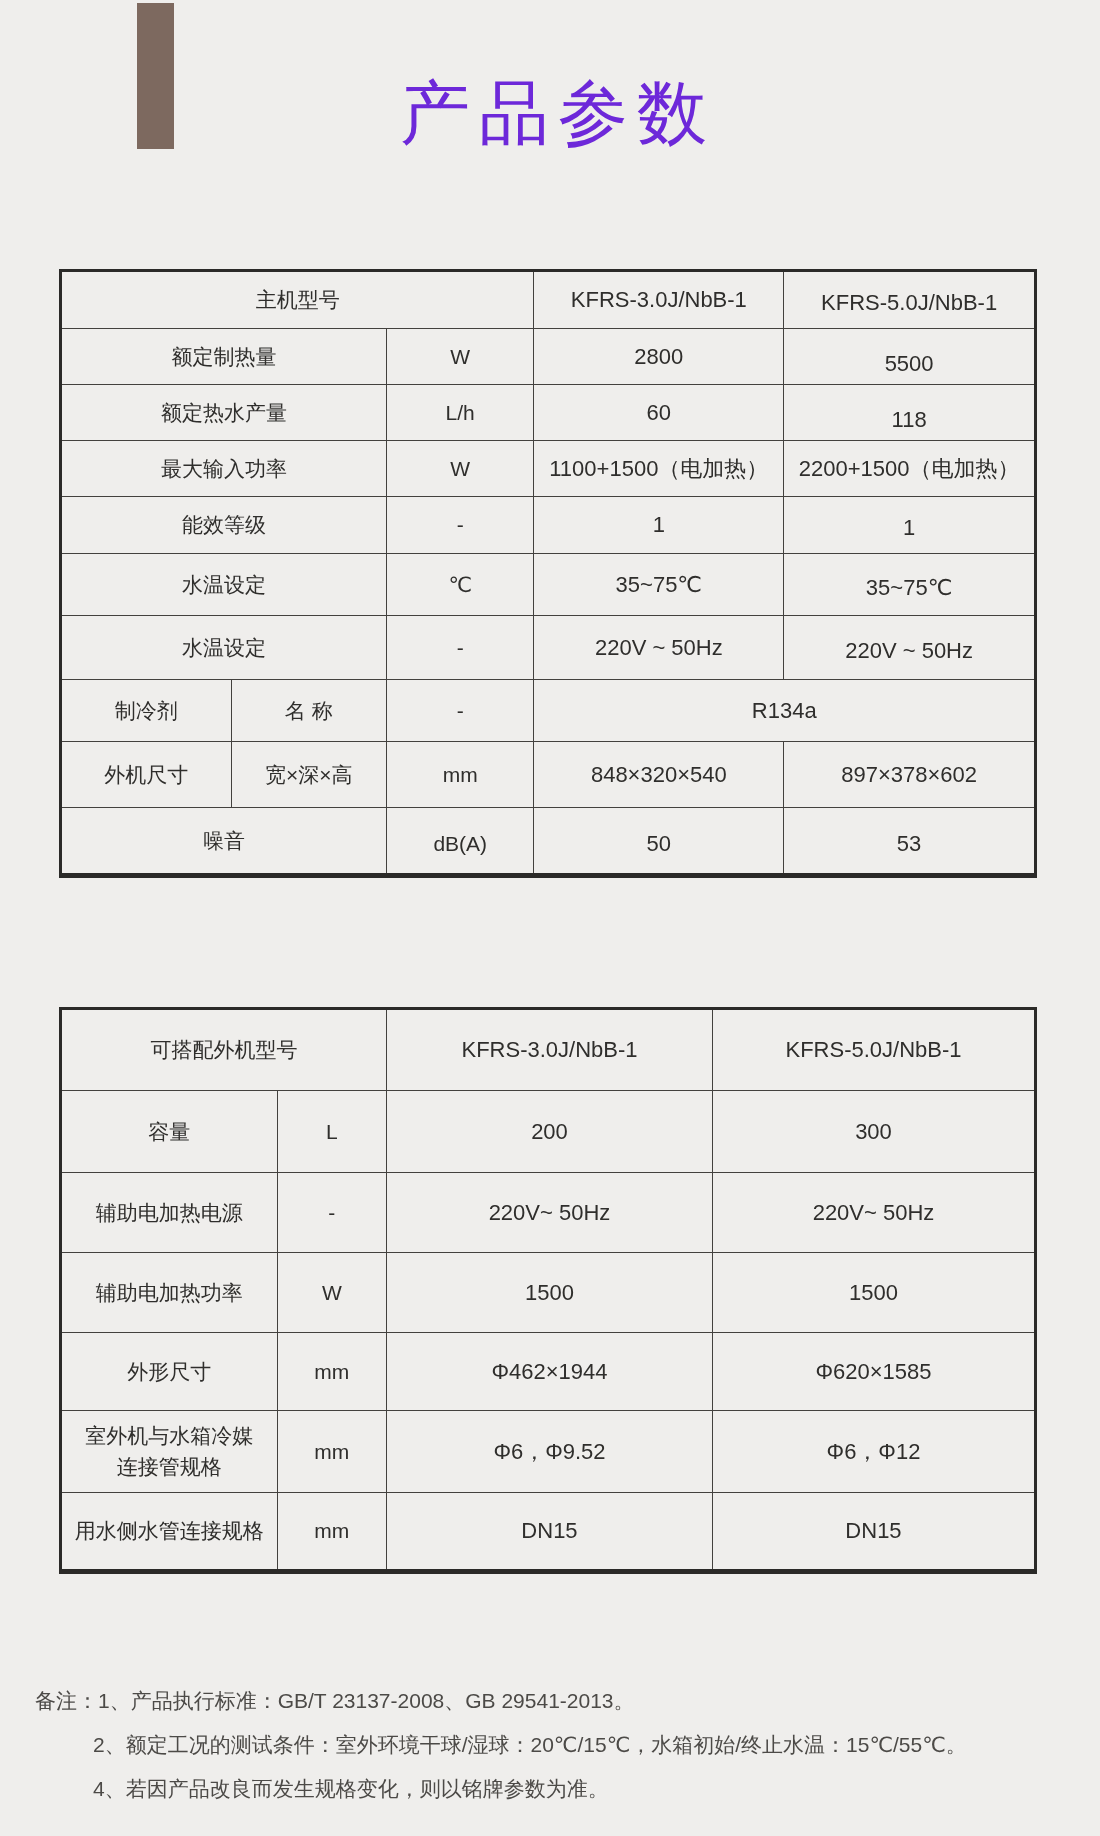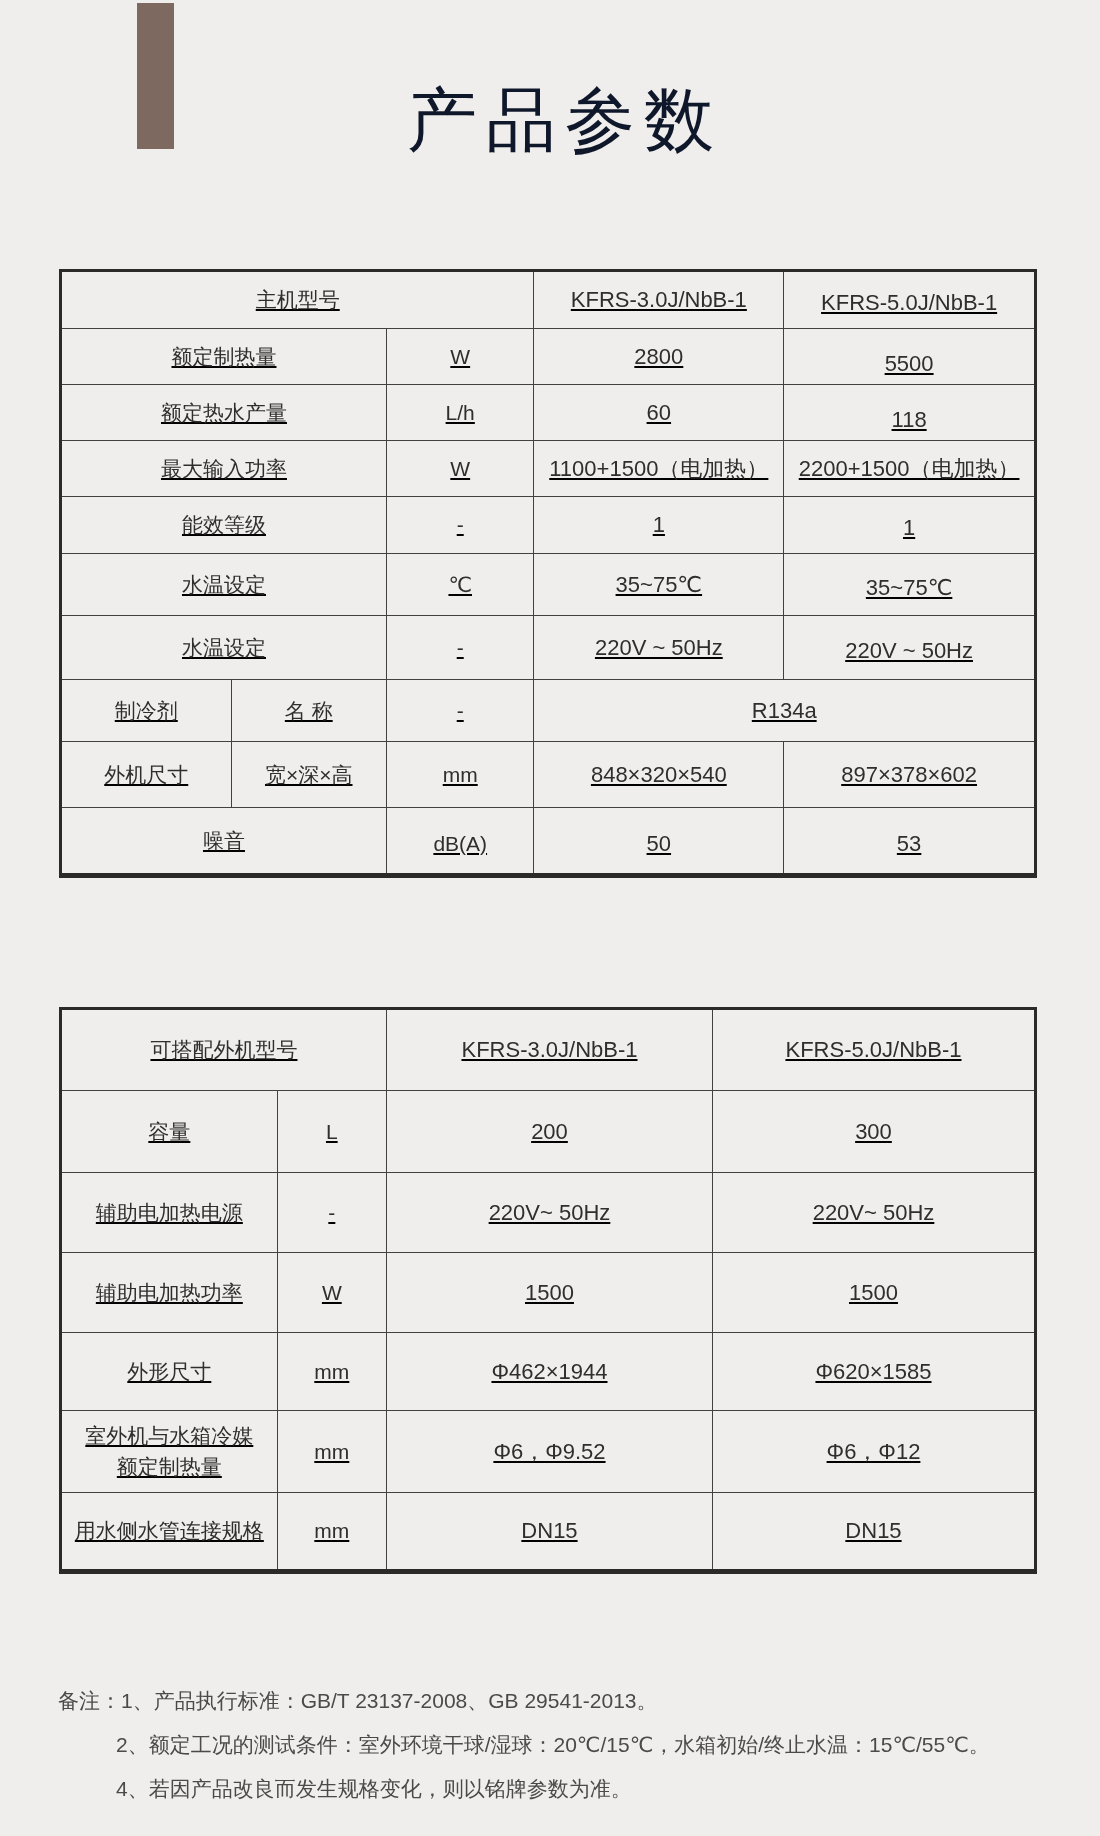--- a/index.html
+++ b/index.html
@@ -10,32 +10,31 @@
     position:relative;
   }
   .page { position:absolute; inset:0; overflow:hidden; }
 
   .accent-bar {
     position:absolute; left:137px; top:3px;
     width:37px; height:146px;
     background:#7d695f;
   }
   .page-title {
-    position:absolute; left:400px; top:78px; margin:7px;
+    position:absolute; left:400px; top:78px; margin:0;
     font-size:70px; font-weight:400; letter-spacing:9px;
-    color:#0f172a; line-height:1;
+    color:#6d28d9; line-height:1;
     white-space:nowrap;
   }
 
   table.spec-table {
     position:absolute;
     border-collapse:collapse; table-layout:fixed;
     border:3px solid #2b2a28; border-bottom-width:5px;
     background:transparent;
-    text-decoration:underline;
   }
   #table1 { left:59px; top:269px; width:978px; }
   #table2 { left:59px; top:1007px; width:978px; }
 
   .spec-table td {
     border:1px solid #43413e;
     text-align:center; vertical-align:middle;
     padding:0;
     font-size:21px; color:#2f2e2c;
     overflow:hidden;
@@ -43,21 +42,21 @@
   .spec-table td.val { font-size:22px;margin-top:13px; }
   .spec-table td.unit { font-size:21px; }
   .prewrap { white-space:pre-line; line-height:1.45; }
 
   
   td.dn14 { padding-top:14px; }
   td.dn6  { padding-top:6px; }
   td.up8  { padding-bottom:10px; }
 
   .notes {
-    position:absolute; left:58px; top:1679px;
+    position:absolute; left:35px; top:1679px;
     font-size:21px; color:#4c4a47;
   }
   .note { margin:0; line-height:44px; white-space:nowrap; }
   .note.indented { padding-left:58px; }
 </style>
 </head>
 <body>
 
 <div class="page">
 
@@ -168,21 +167,21 @@
         <td class="val">1500</td>
       </tr>
       <tr style="height:78px">
         <td>外形尺寸</td>
         <td class="unit">mm</td>
         <td class="val">Φ462×1944</td>
         <td class="val">Φ620×1585</td>
       </tr>
       <tr style="height:82px">
         <td class="prewrap">室外机与水箱冷媒
-额定制热量</td>
+连接管规格</td>
         <td class="unit">mm</td>
         <td class="val">Φ6，Φ9.52</td>
         <td class="val">Φ6，Φ12</td>
       </tr>
       <tr style="height:79px">
         <td>用水侧水管连接规格</td>
         <td class="unit">mm</td>
         <td class="val">DN15</td>
         <td class="val">DN15</td>
       </tr>

